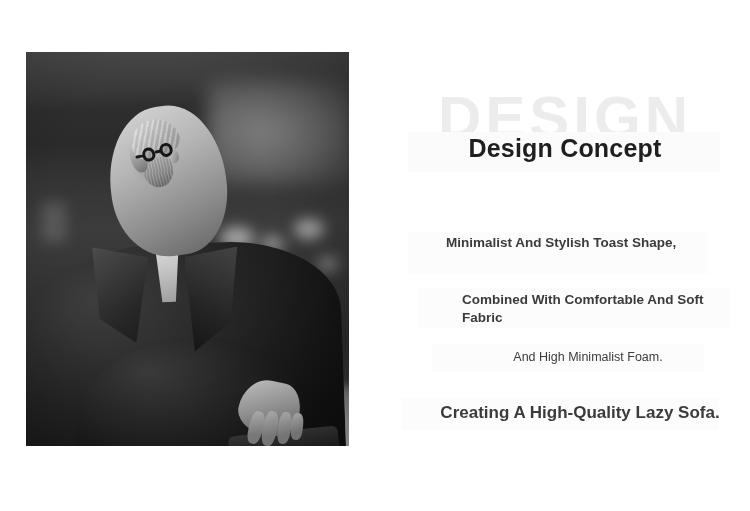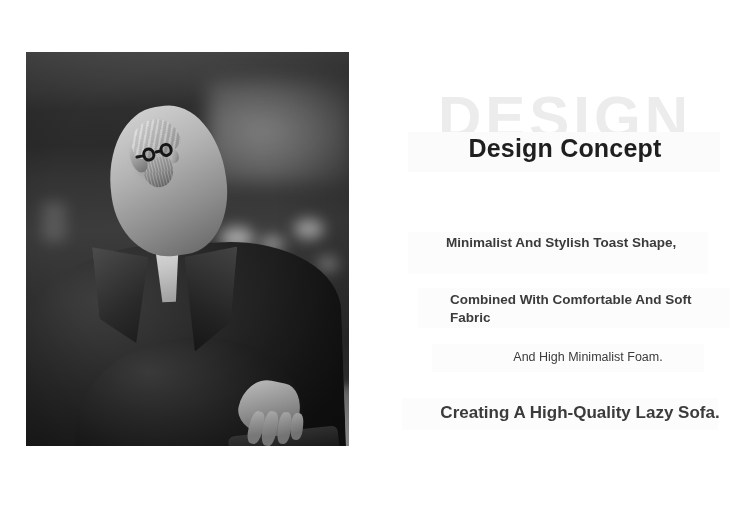--- a/index.html
+++ b/index.html
@@ -345,21 +345,21 @@
   }
 
   .band-1 { left: 28px; top: 232px; width: 300px; height: 42px; }
   .line-1 {
     left: 46px; top: 234px; width: 250px;
     font-size: 13.5px; font-weight: 600; text-align: left;
   }
 
   .band-2 { left: 38px; top: 288px; width: 312px; height: 40px; }
   .line-2 {
-    left: 50px; top: 291px; width: 272px;
+    left: 62px; top: 291px; width: 272px;
     font-size: 13.5px; font-weight: 600; text-align: left;
   }
 
   .band-3 { left: 52px; top: 344px; width: 272px; height: 28px; }
   .line-3 {
     left: 52px; top: 349px; width: 272px;
     font-size: 12.5px; font-weight: 400; text-align: center;
   }
 
   .band-4 { left: 22px; top: 398px; width: 316px; height: 32px; }

